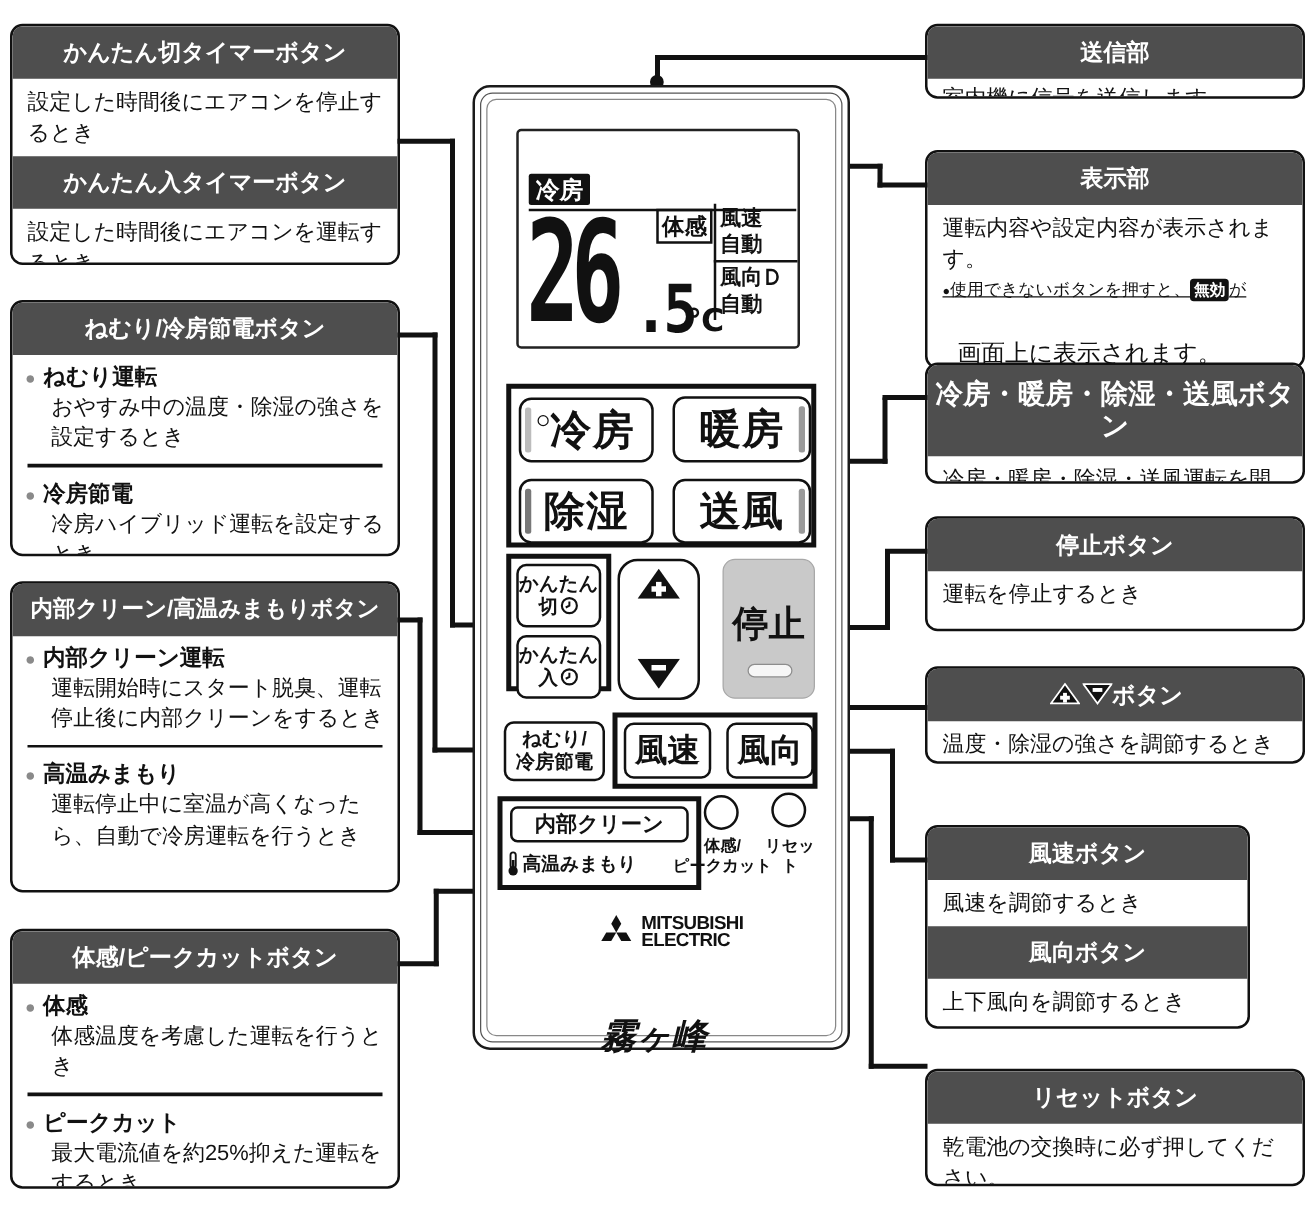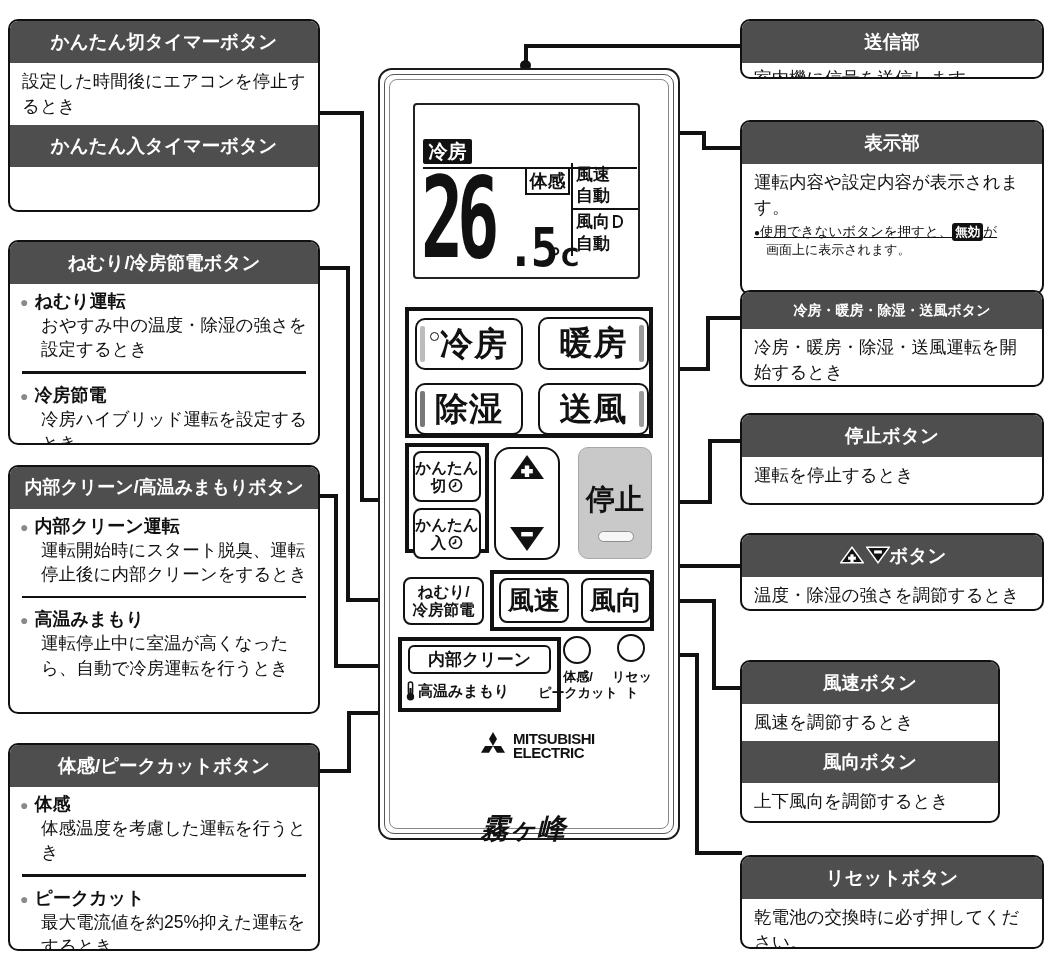--- a/index.html
+++ b/index.html
@@ -13,21 +13,21 @@
       text-align:center;padding:10px 2px;letter-spacing:0;}
   .cbody{padding:6px 10px 6px 12px;font-size:17.5px;line-height:1.42;}
   .bt{display:flex;gap:6px;padding:5px 10px 0 10px;align-items:baseline;}
   .bt .bdot{color:#8a8a8a;font-size:14px;}
   .bt .btitle{font-weight:bold;font-size:18px;}
   .bdesc{padding:0 8px 3px 31px;font-size:17.5px;line-height:1.38;}
   .divl{height:2.5px;background:#111;margin:7px 12px 4px 12px;}
   .note{padding:2px 8px 0 12px;font-size:13.5px;line-height:1.45;text-decoration:underline;}
   .badge{display:inline-block;background:#111;color:#fff;border-radius:3px;
          padding:0 3px;font-size:12.5px;font-weight:bold;}
-  .note2{padding:0 8px 0 24px;font-size:13px;line-height:1.4;}
+  .note2{padding:0 8px 0 24px;font-size:19px;line-height:1.4;margin-top:30px;}
 
   
   .ln{position:absolute;background:#111;}
   .cdot{position:absolute;width:11px;height:11px;border-radius:50%;background:#111;}
 
   
   .rframe{position:absolute;border:2.5px solid #1a1a1a;border-radius:14px;background:#fff;}
   .rframe2{position:absolute;border:1.5px solid #555;border-radius:10px;}
   .rframe3{position:absolute;border:1.5px solid #888;border-radius:8px;}
 
@@ -79,20 +79,21 @@
 </style>
 </head>
 <body>
 
 <div id="canvas">
 
   <div class="cbox" style="left:8px;top:19px;width:312px;height:193px;">
     <div class="hd">かんたん切タイマーボタン</div>
     <div class="cbody">設定した時間後にエアコンを停止するとき</div>
     <div class="hd">かんたん入タイマーボタン</div>
+    <div class="cbody">設定した時間後にエアコンを運転するとき</div>
   </div>
 
   <div class="cbox" style="left:8px;top:240px;width:312px;height:205px;">
     <div class="hd">ねむり/冷房節電ボタン</div>
     <div class="bt">
       <span class="bdot">●</span>
       <span class="btitle">ねむり運転</span>
     </div>
     <div class="bdesc">おやすみ中の温度・除湿の強さを設定するとき</div>
     <div class="divl"></div>
@@ -141,21 +142,21 @@
   <div class="cbox" style="left:740px;top:120px;width:304px;height:175px;">
     <div class="hd">表示部</div>
     <div class="cbody" style="padding-bottom:0;">運転内容や設定内容が表示されます。</div>
     <div class="note">
       <span class="bdot" style="font-size:10px;">●</span><span>使用できないボタンを押すと、</span><span class="badge">無効</span><span>が</span>
     </div>
     <div class="note2">画面上に表示されます。</div>
   </div>
 
   <div class="cbox" style="left:740px;top:290px;width:304px;height:97px;">
-    <div class="hd" style="font-size:14px;">冷房・暖房・除湿・送風ボタン</div>
+    <div class="hd" style="font-size:22px;">冷房・暖房・除湿・送風ボタン</div>
     <div class="cbody">冷房・暖房・除湿・送風運転を開始するとき</div>
   </div>
 
   <div class="cbox" style="left:740px;top:413px;width:304px;height:92px;">
     <div class="hd">停止ボタン</div>
     <div class="cbody">運転を停止するとき</div>
   </div>
 
   <div class="cbox" style="left:740px;top:533px;width:304px;height:78px;">
     <div class="hd">

